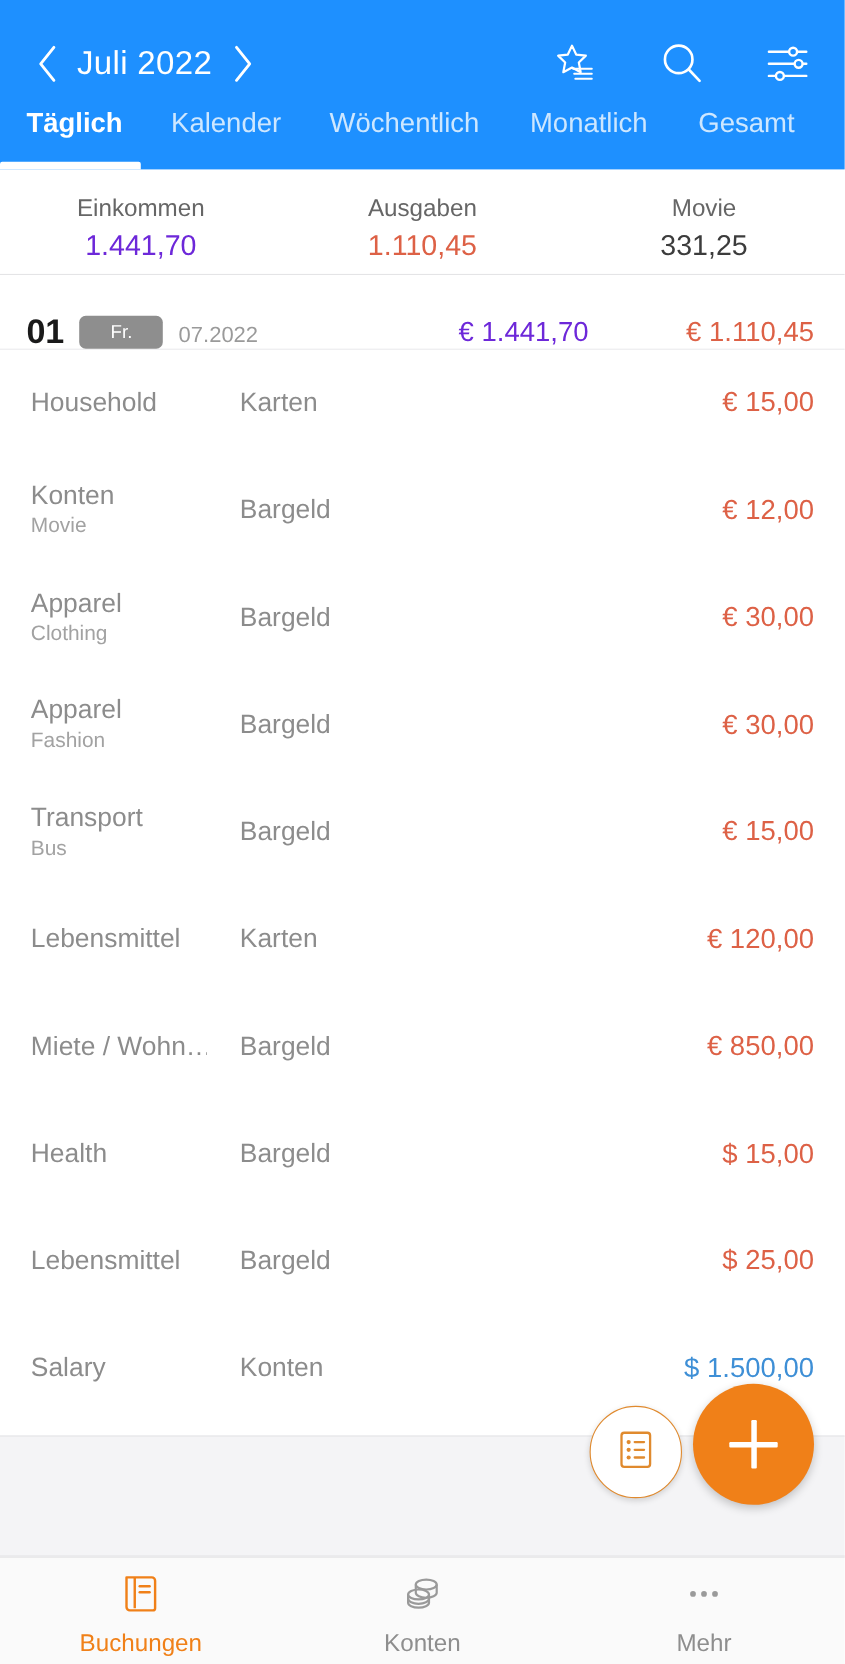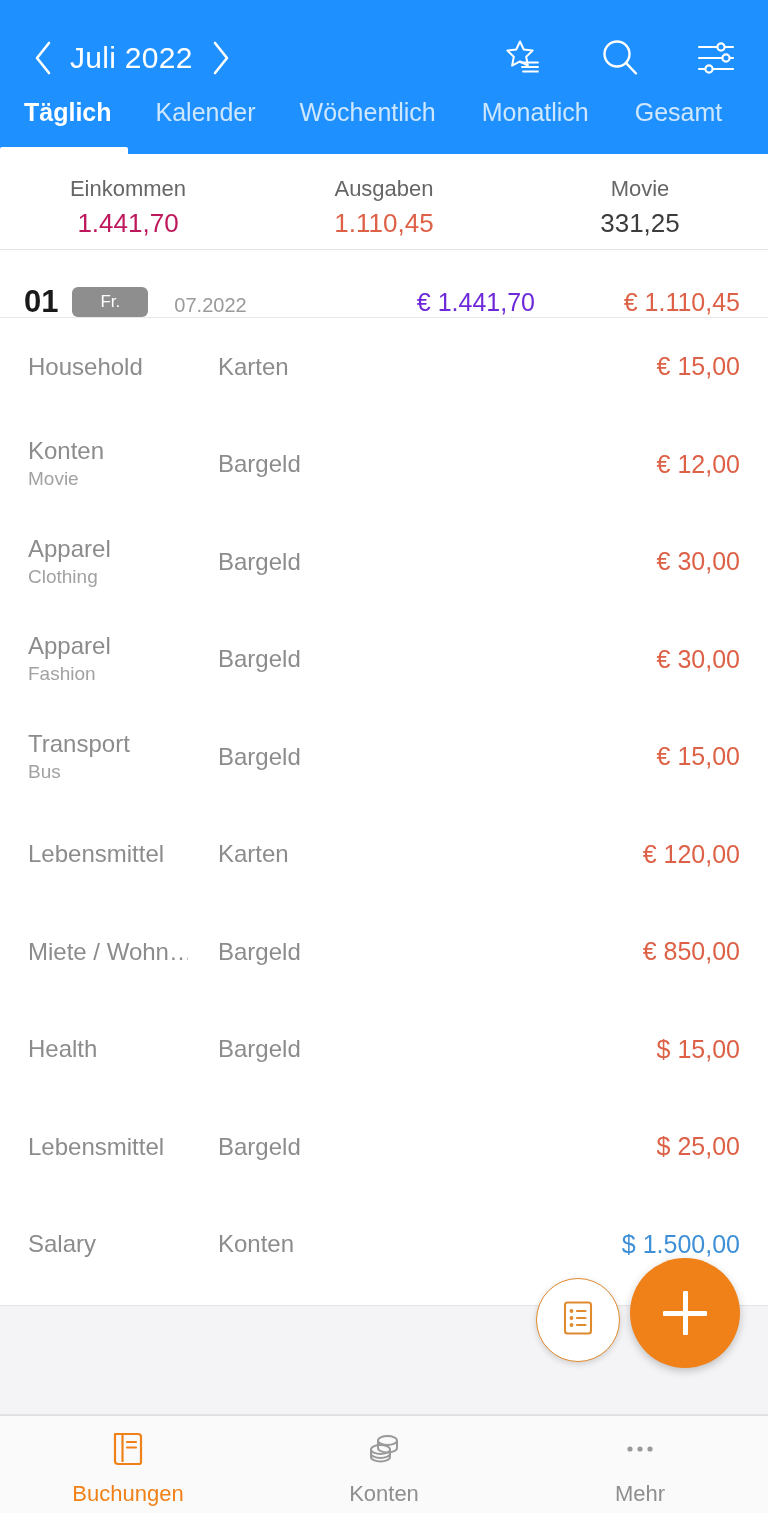--- a/index.html
+++ b/index.html
@@ -137,21 +137,21 @@
     font-size: 22px;
     color: #666666;
     font-weight: 400;
     line-height: 30px;
   }
   .sum-value {
     font-size: 26px;
     font-weight: 400;
     line-height: 34px;
   }
-  .v-income { color: #be185d; }
+  .v-income { color: #6d28d9; }
   .v-expense { color: #DD6146; }
   .v-balance { color: #3c3c3c; }
 
   
   .date-row {
     flex: 0 0 auto;
     height: 68px;
     display: flex;
     align-items: flex-end;
     padding: 0 28px 0 24px;
@@ -167,21 +167,21 @@
   .dow-badge {
     margin-left: 14px;
     background: #8e8e8e;
     color: #ffffff;
     font-size: 17px;
     border-radius: 6px;
     padding: 5px 28px;
     line-height: 20px;
   }
   .date-rest {
-    margin-left: 26px;
+    margin-left: 14px;
     font-size: 20px;
     color: #9a9a9a;
   }
   .date-spacer { flex: 1 1 auto; }
   .date-inc {
     color: #6d28d9;
     font-size: 25px;
     min-width: 170px;
     text-align: right;
   }

